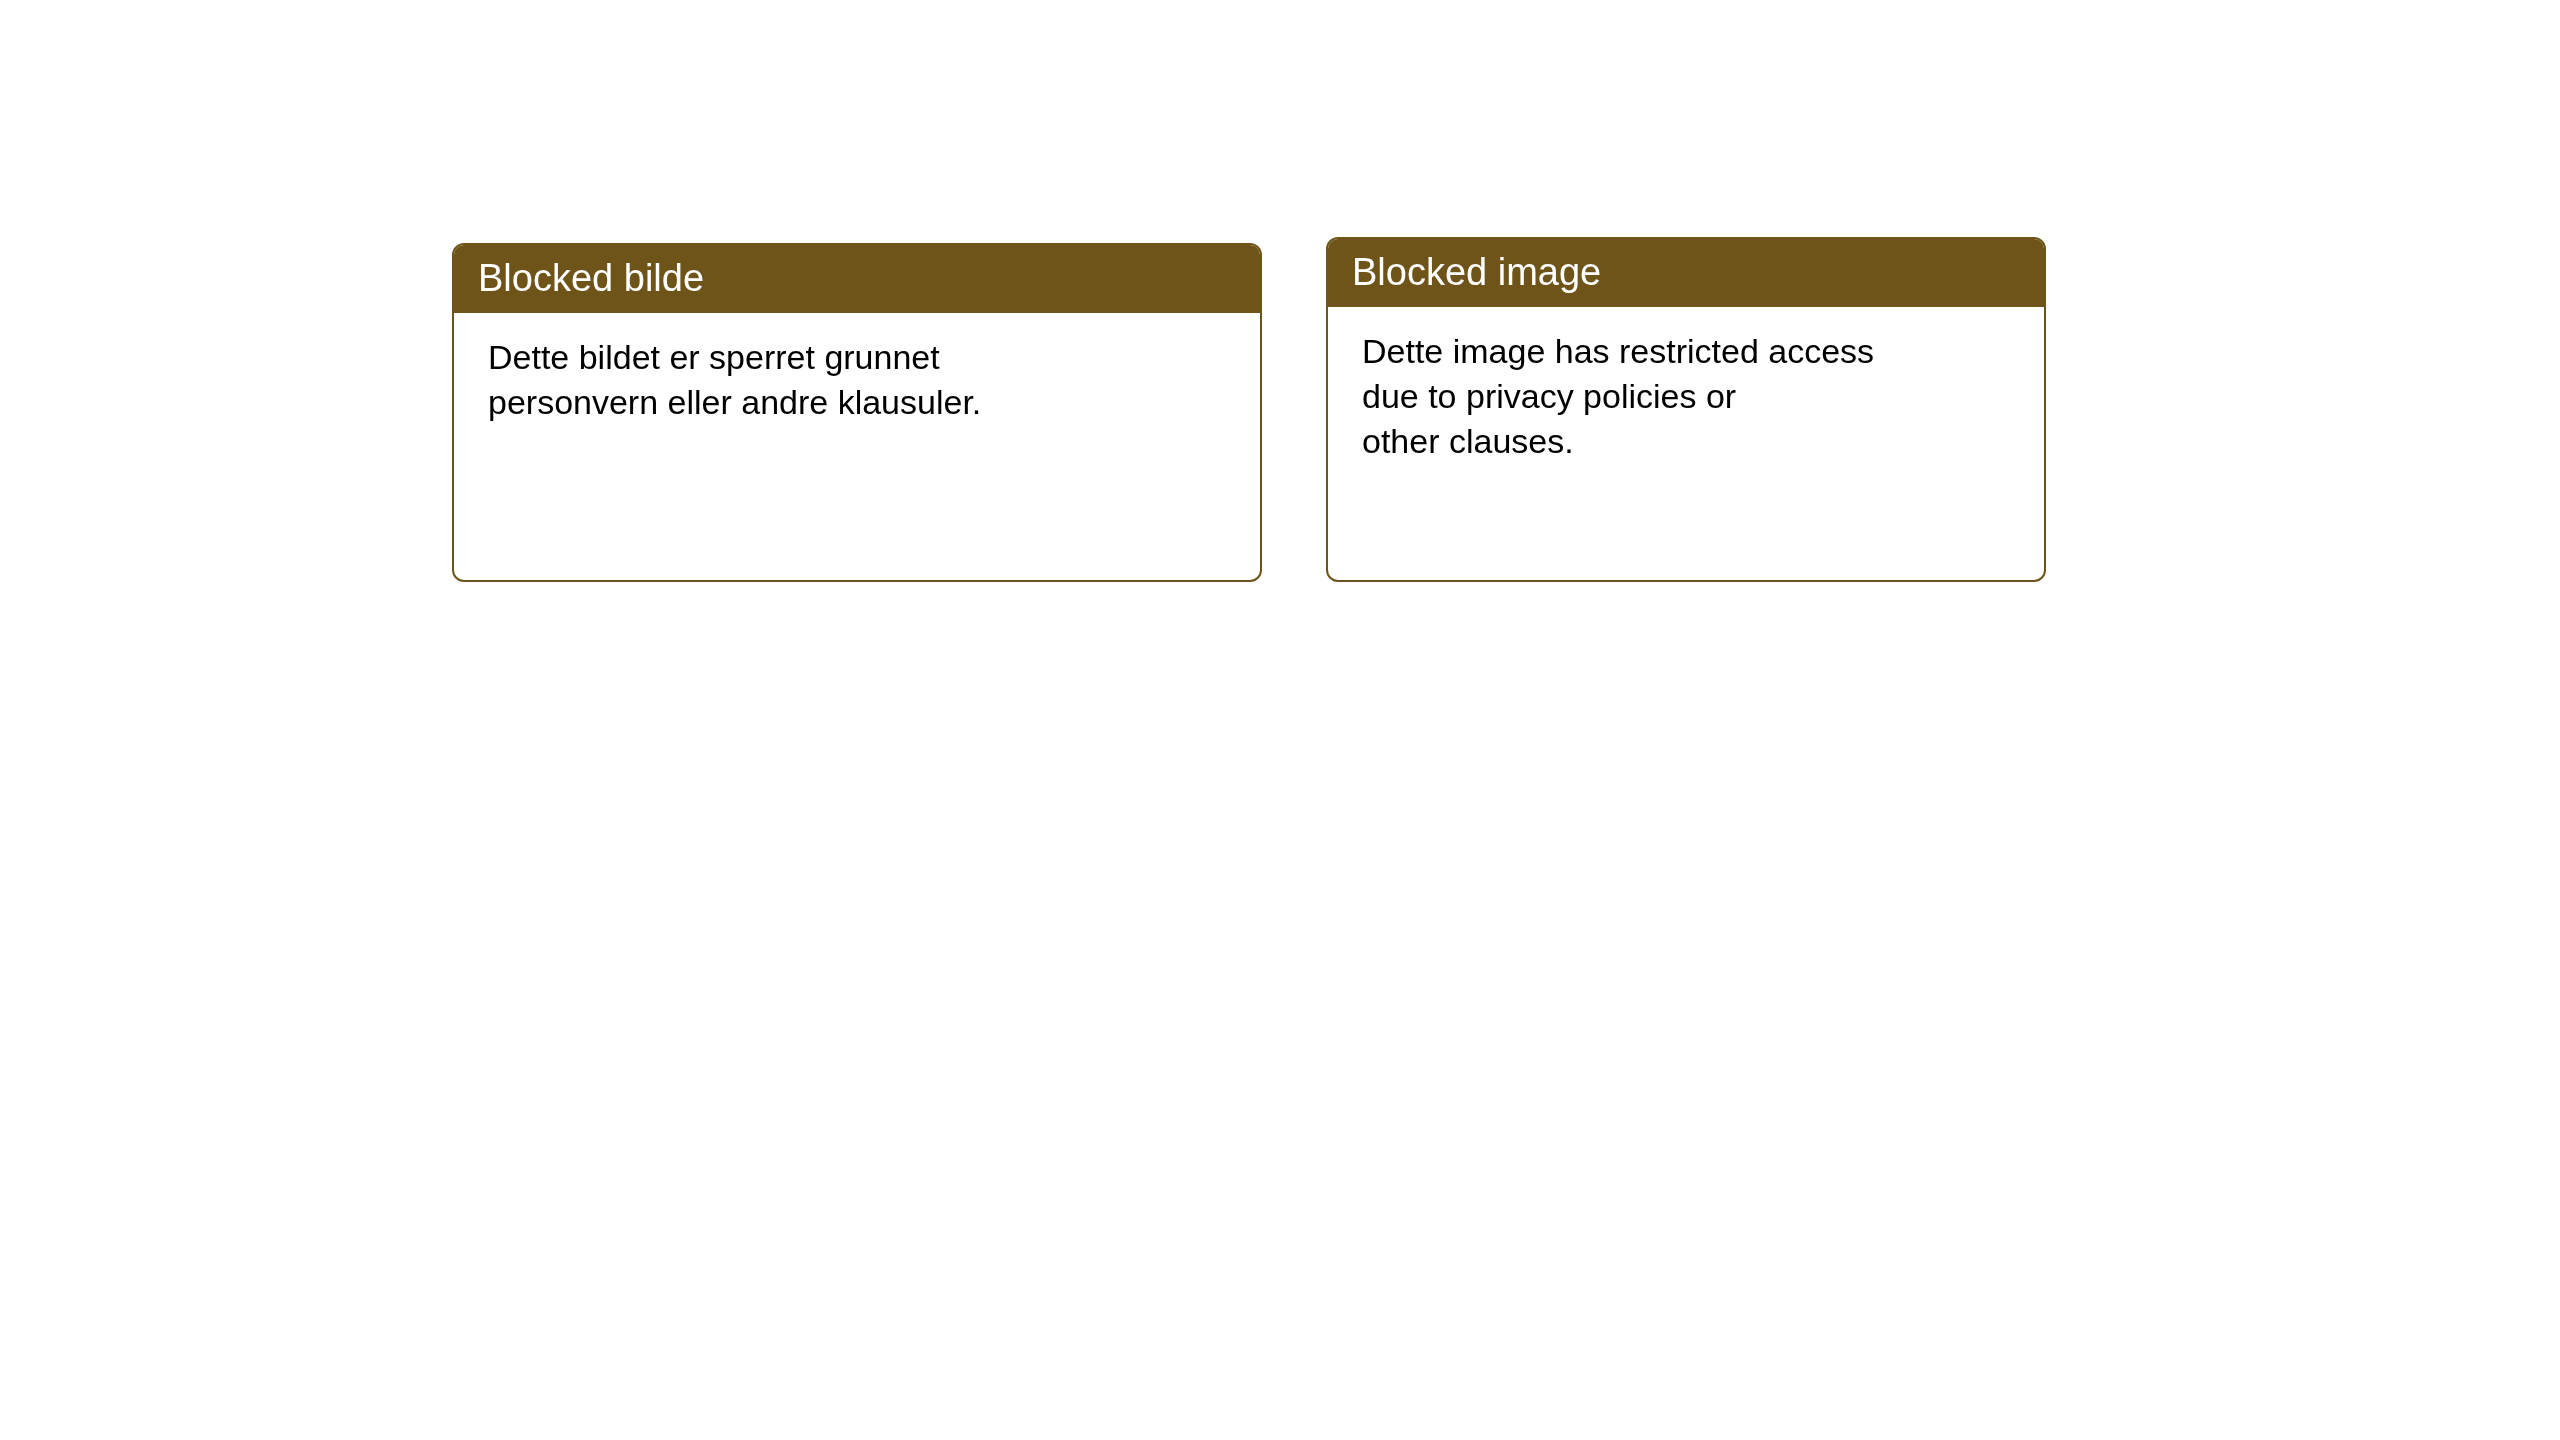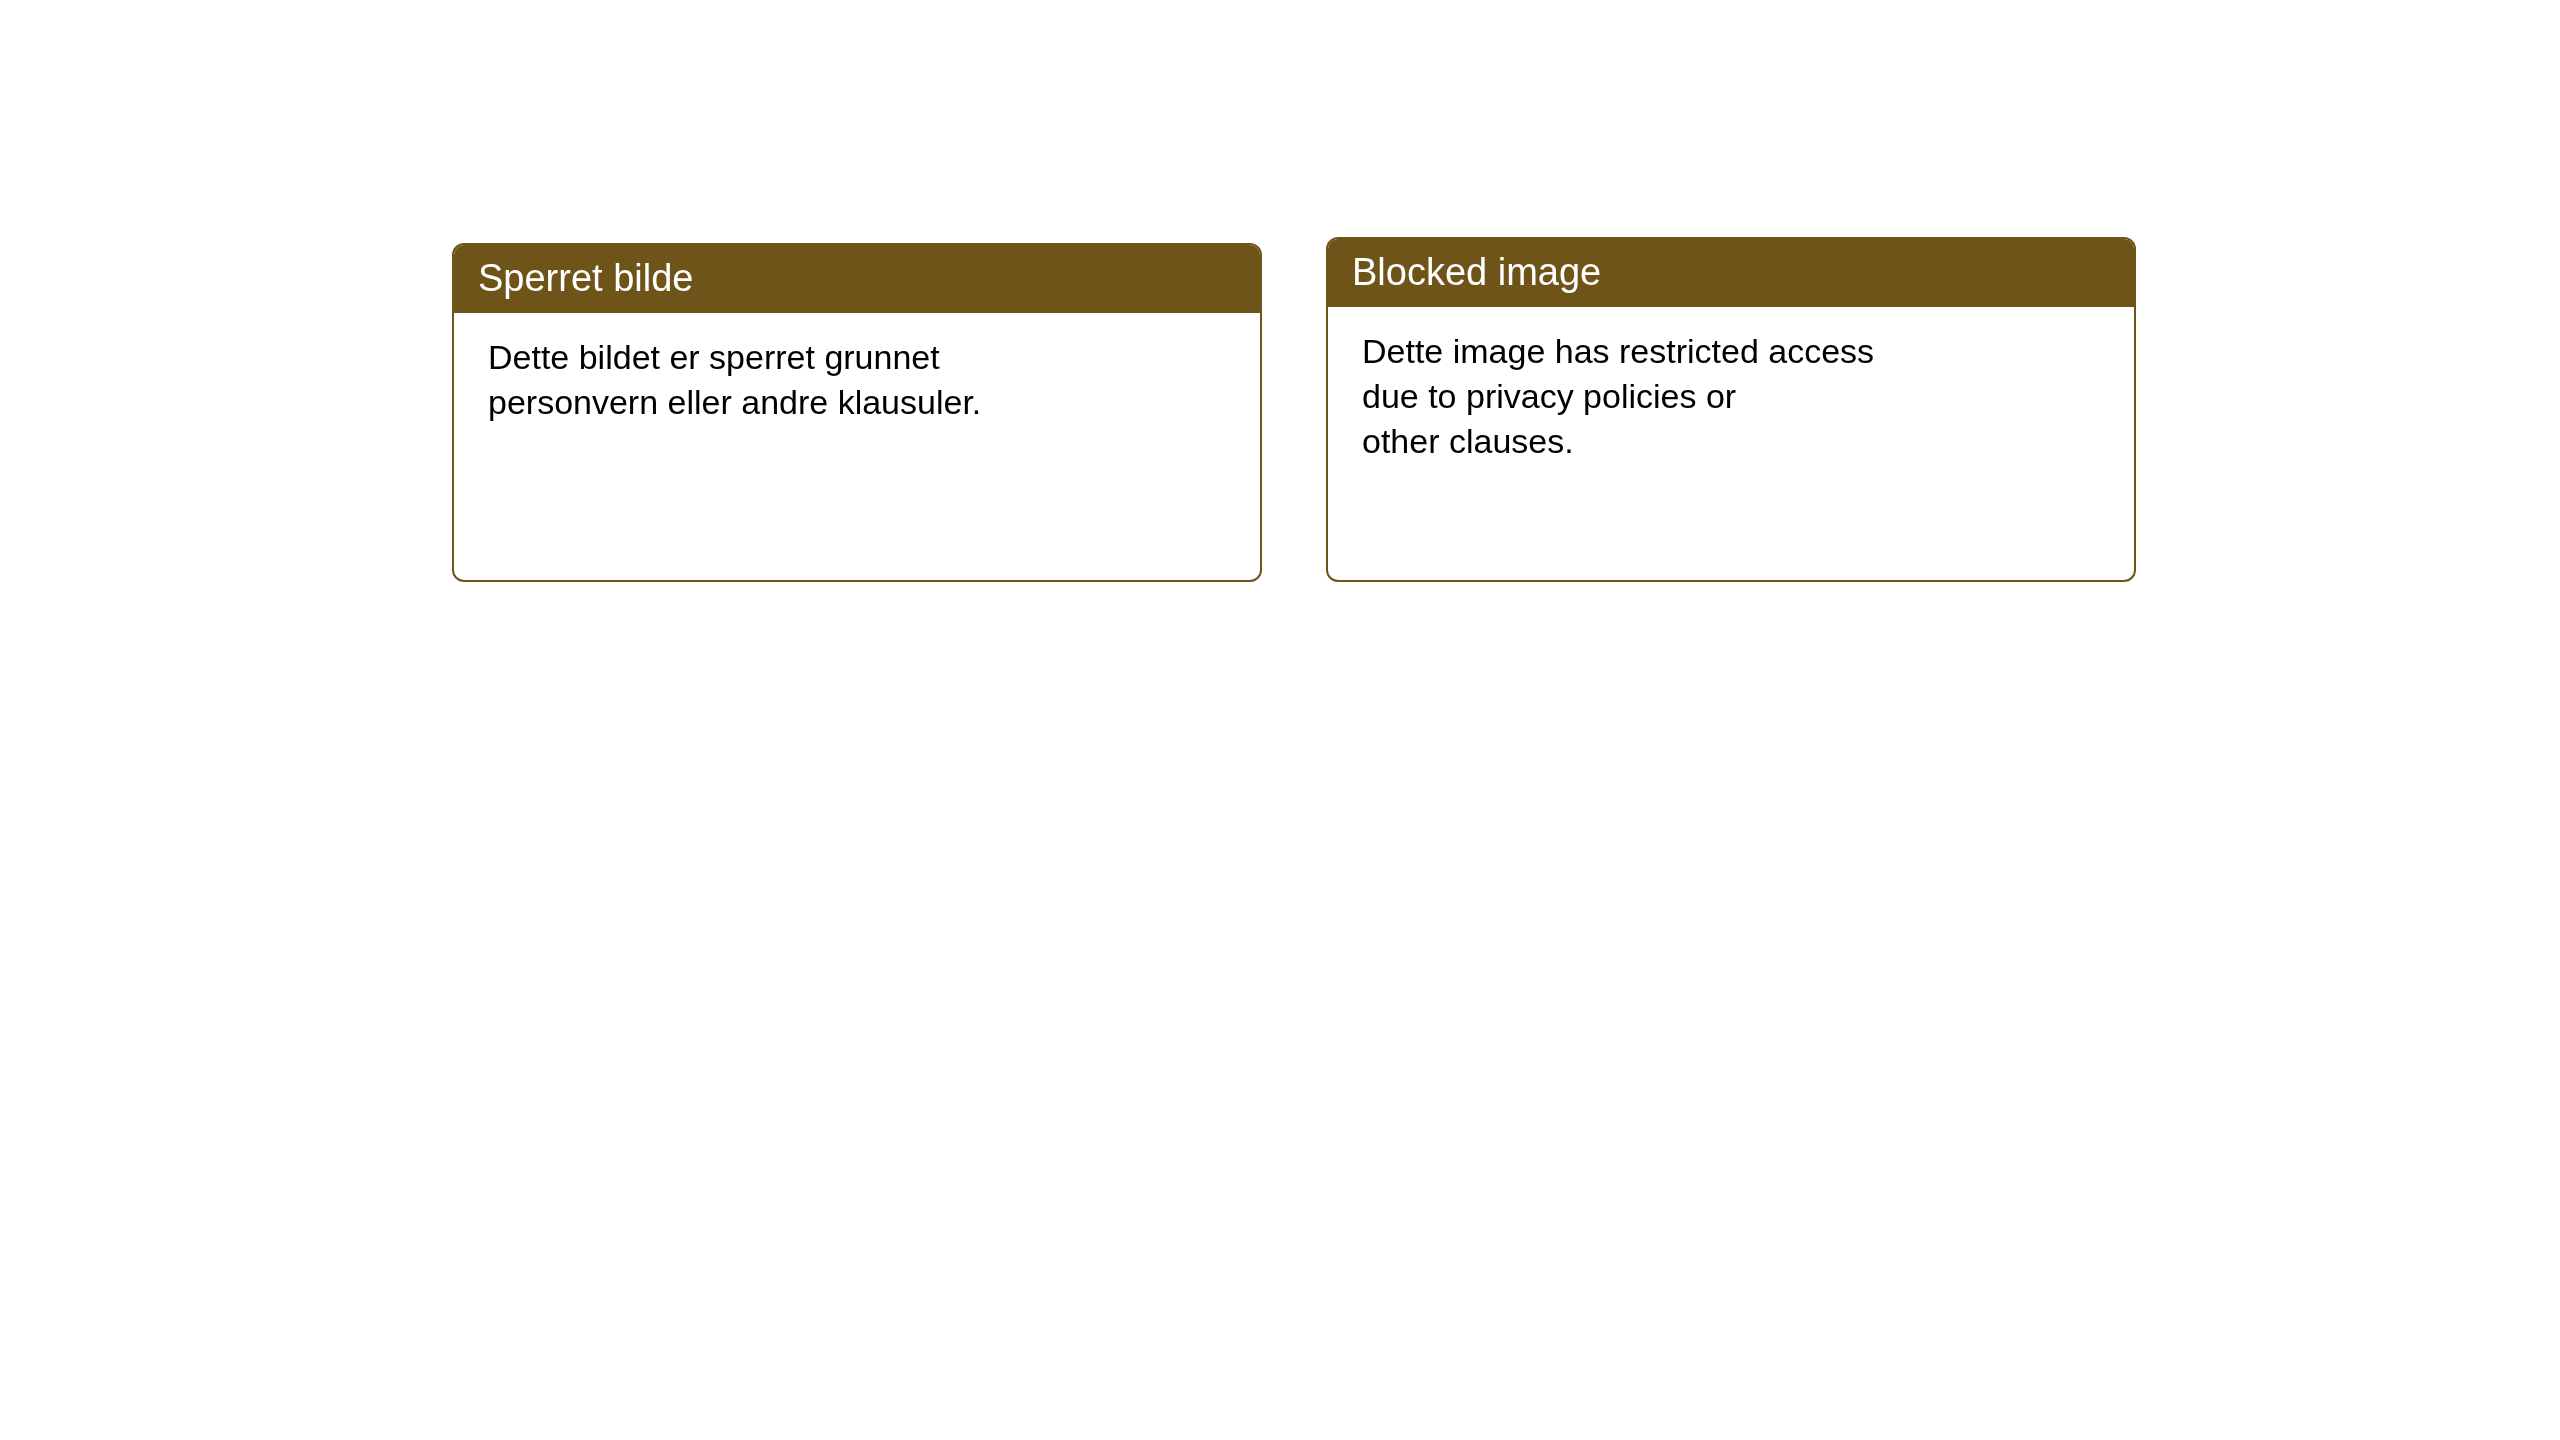--- a/index.html
+++ b/index.html
@@ -55,31 +55,31 @@
     left: 452px;
     top: 243px;
     width: 810px;
     height: 339px;
   }
 
   
   #card-blocked-en {
     left: 1326px;
     top: 237px;
-    width: 810px;
+    width: 720px;
     height: 345px;
   }
 </style>
 </head>
 <body>
 
 <div class="canvas">
 
   <div class="notice-card" id="card-blocked-no">
-    <div class="notice-header">Sperret bilde</div>
+    <div class="notice-header">Blocked bilde</div>
     <div class="notice-body">Dette bildet er sperret grunnet
 personvern eller andre klausuler.</div>
   </div>
 
   <div class="notice-card" id="card-blocked-en">
     <div class="notice-header">Blocked image</div>
     <div class="notice-body">Dette image has restricted access
 due to privacy policies or
 other clauses.</div>
   </div>

